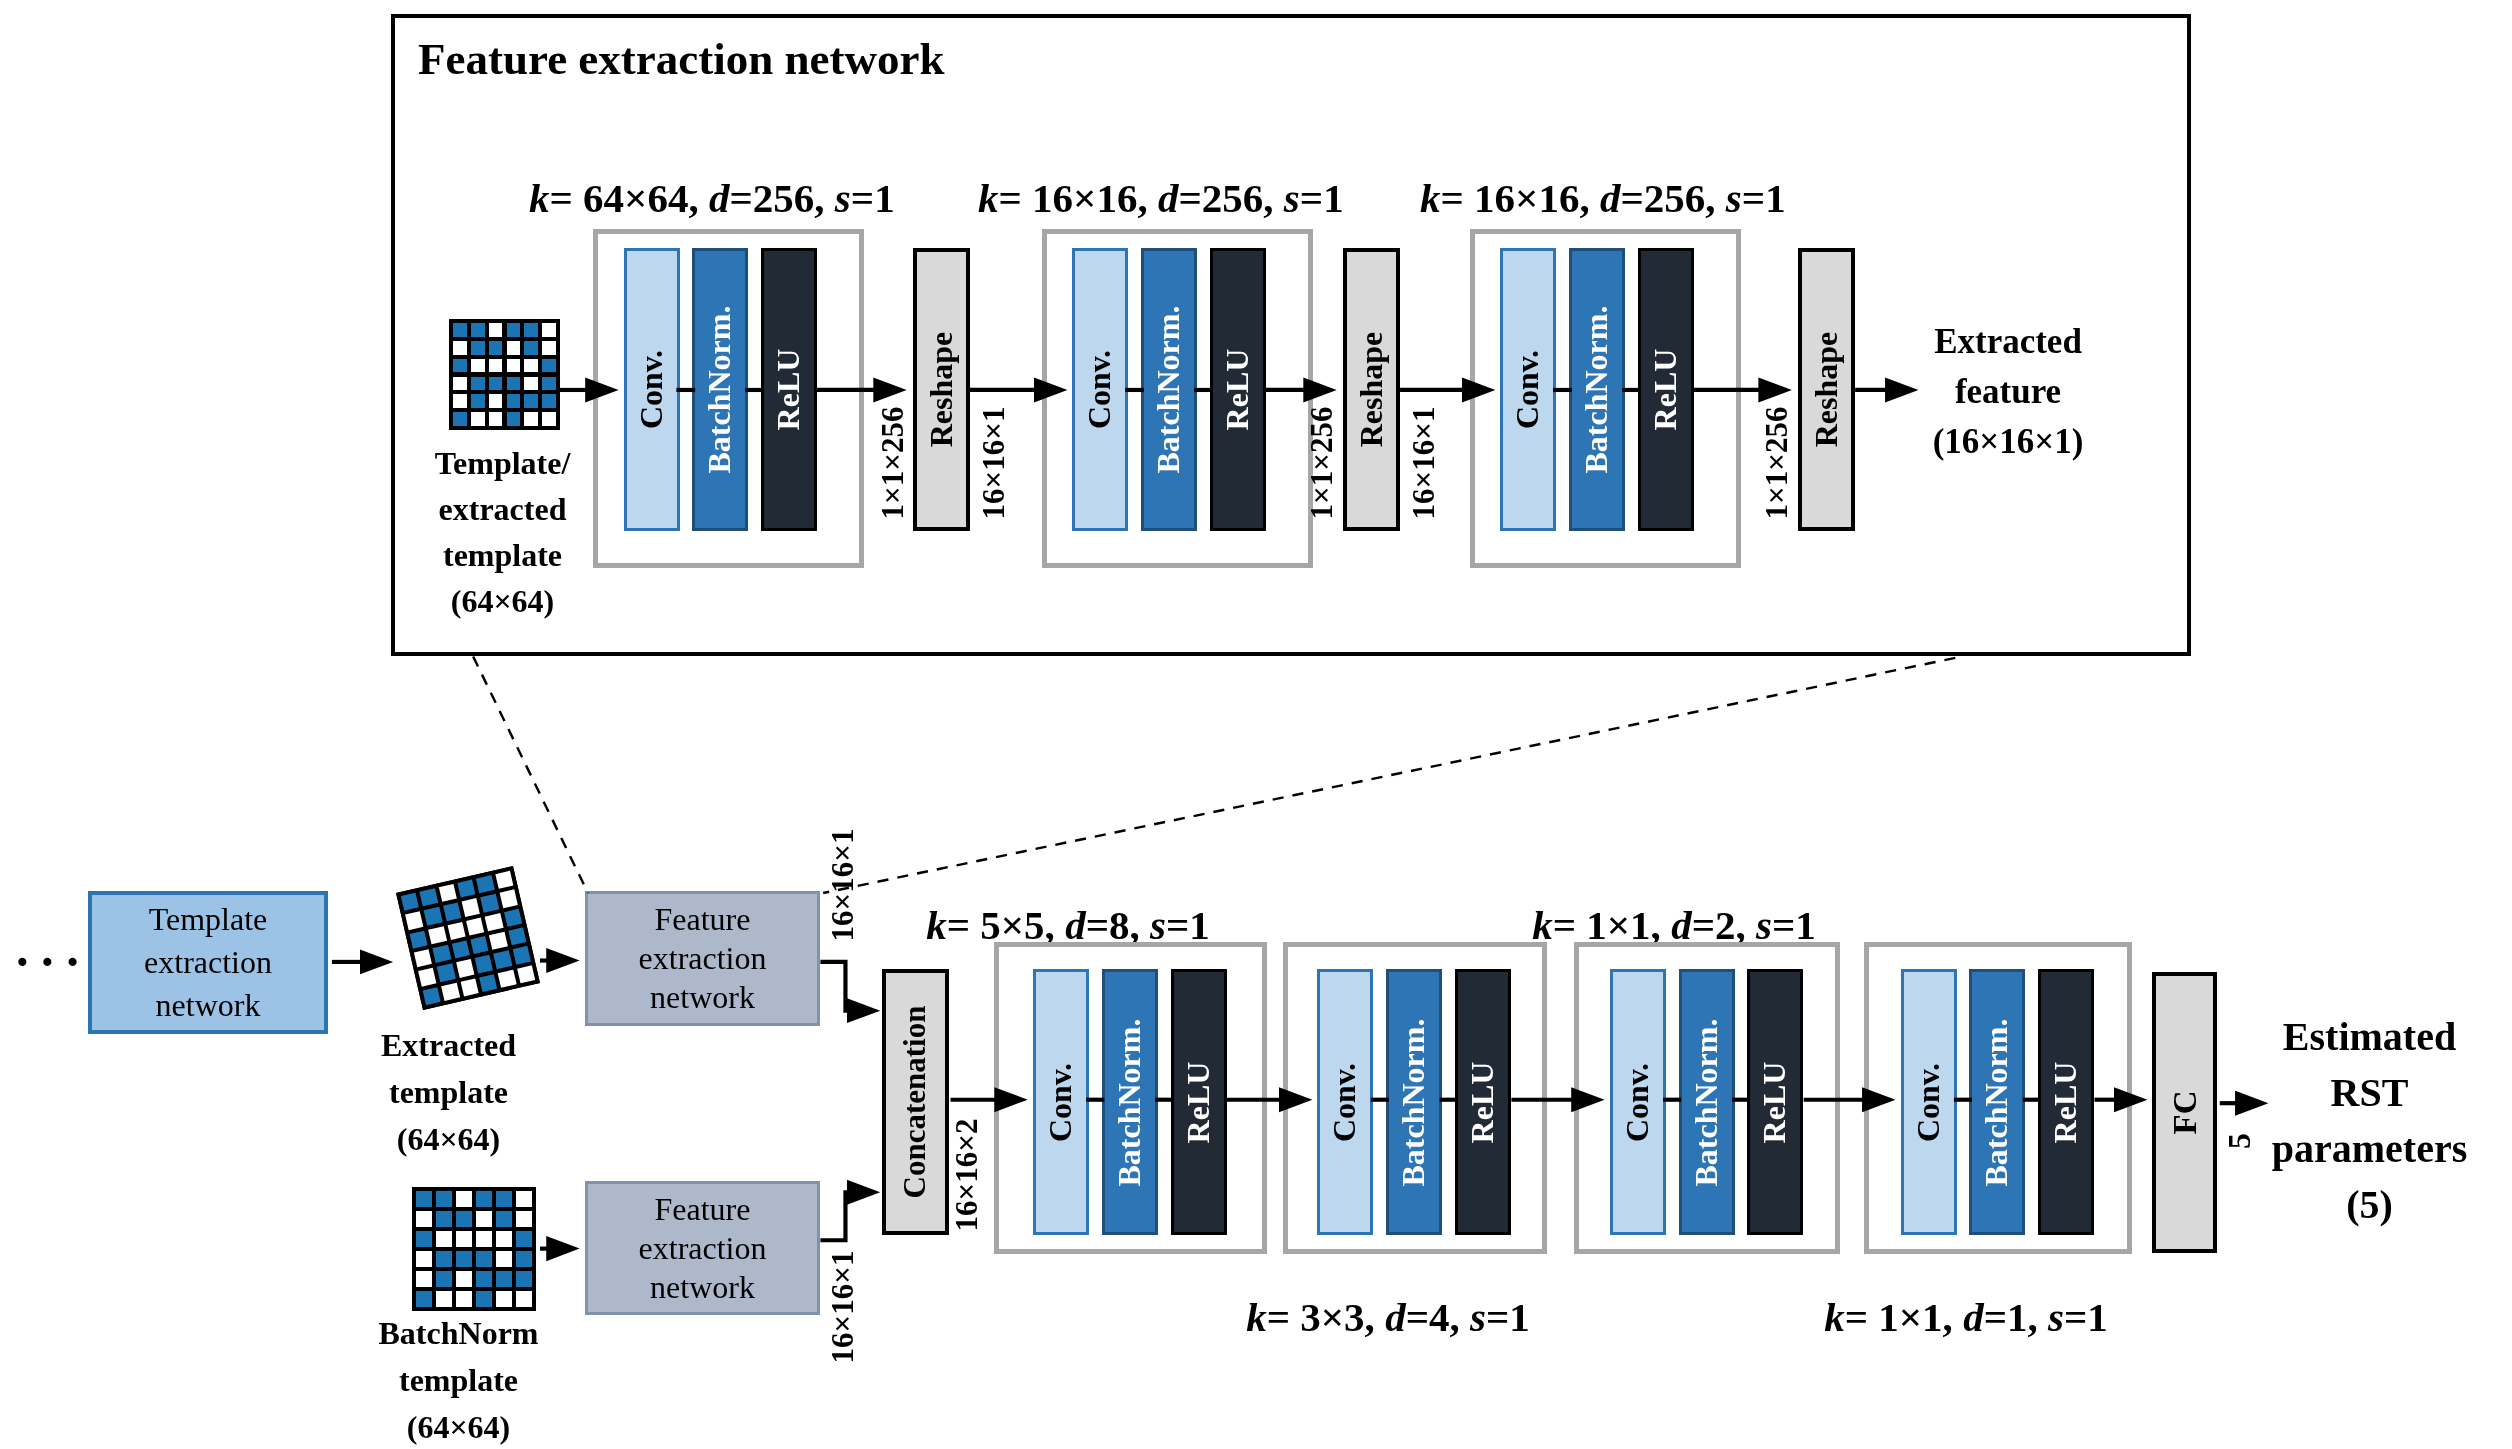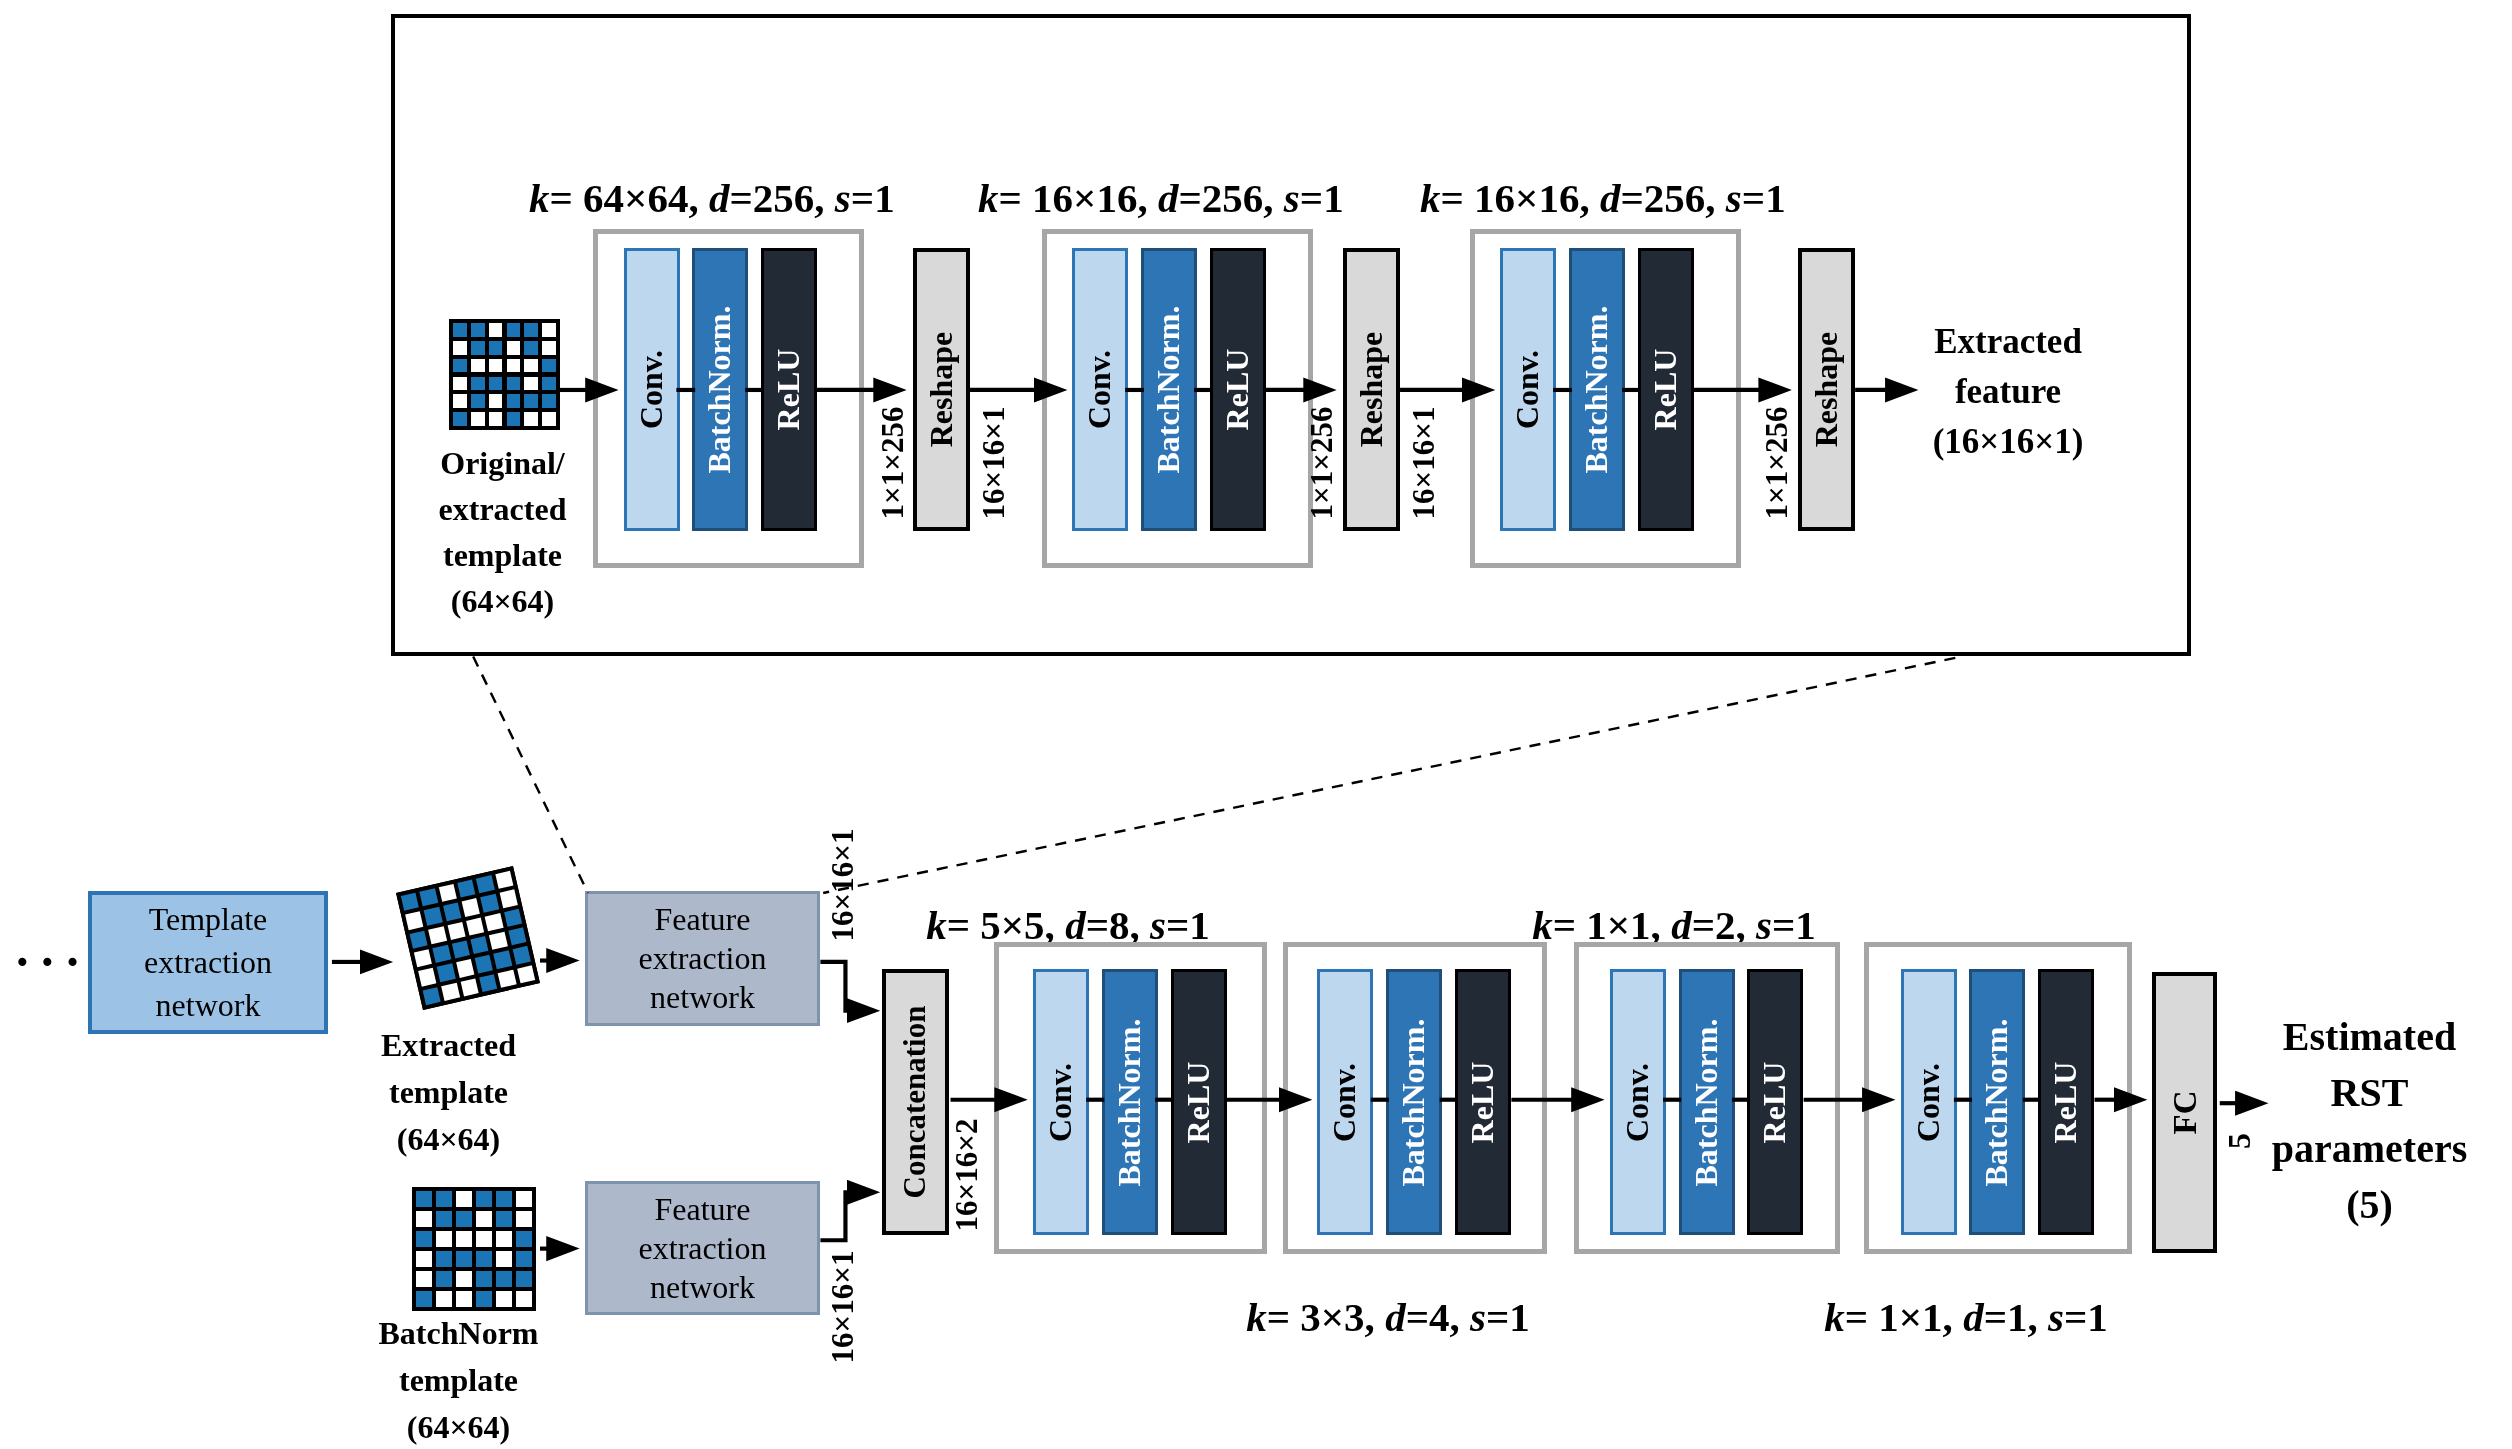--- a/index.html
+++ b/index.html
@@ -32,20 +32,21 @@
   .grid .cw{background:#fff;}
   svg{position:absolute;left:0;top:0;pointer-events:none;}
   .title{position:absolute;font-weight:700;white-space:nowrap;}
 </style>
 </head>
 <body>
 
 <div id="canvas">
 
   <div class="panel" style="left:391px;top:14px;width:1800px;height:642px;"></div>
+  <div class="title" style="left:418px;top:33px;font-size:45px;">Feature extraction network</div>
 
   <div class="grid" style="left:449px;top:319px;width:111px;height:111px;">
       <div class="cb"></div>
       <div class="cb"></div>
       <div class="cw"></div>
       <div class="cb"></div>
       <div class="cb"></div>
       <div class="cw"></div>
       <div class="cw"></div>
       <div class="cb"></div>
@@ -72,21 +73,21 @@
       <div class="cb"></div>
       <div class="cb"></div>
       <div class="cb"></div>
       <div class="cw"></div>
       <div class="cw"></div>
       <div class="cb"></div>
       <div class="cw"></div>
       <div class="cw"></div>
     </div>
   <div class="cap" style="left:412px;top:440px;width:181px;font-size:32px;line-height:46px;">
-    <div>Original/</div>
+    <div>Template/</div>
     <div>extracted</div>
     <div>template</div>
     <div>(64×64)</div>
   </div>
 
   <div class="kds" style="left:529px;top:174px;"><i>k</i>= 64×64, <i>d</i>=256,  <i>s</i>=1</div>
   <div class="group" style="left:593px;top:229px;width:271px;height:339px;"></div>
   <div class="blk conv" style="left:624px;top:248px;width:56px;height:283px;">
     <span style="font-size:32px;">Conv.</span>
     </div>

